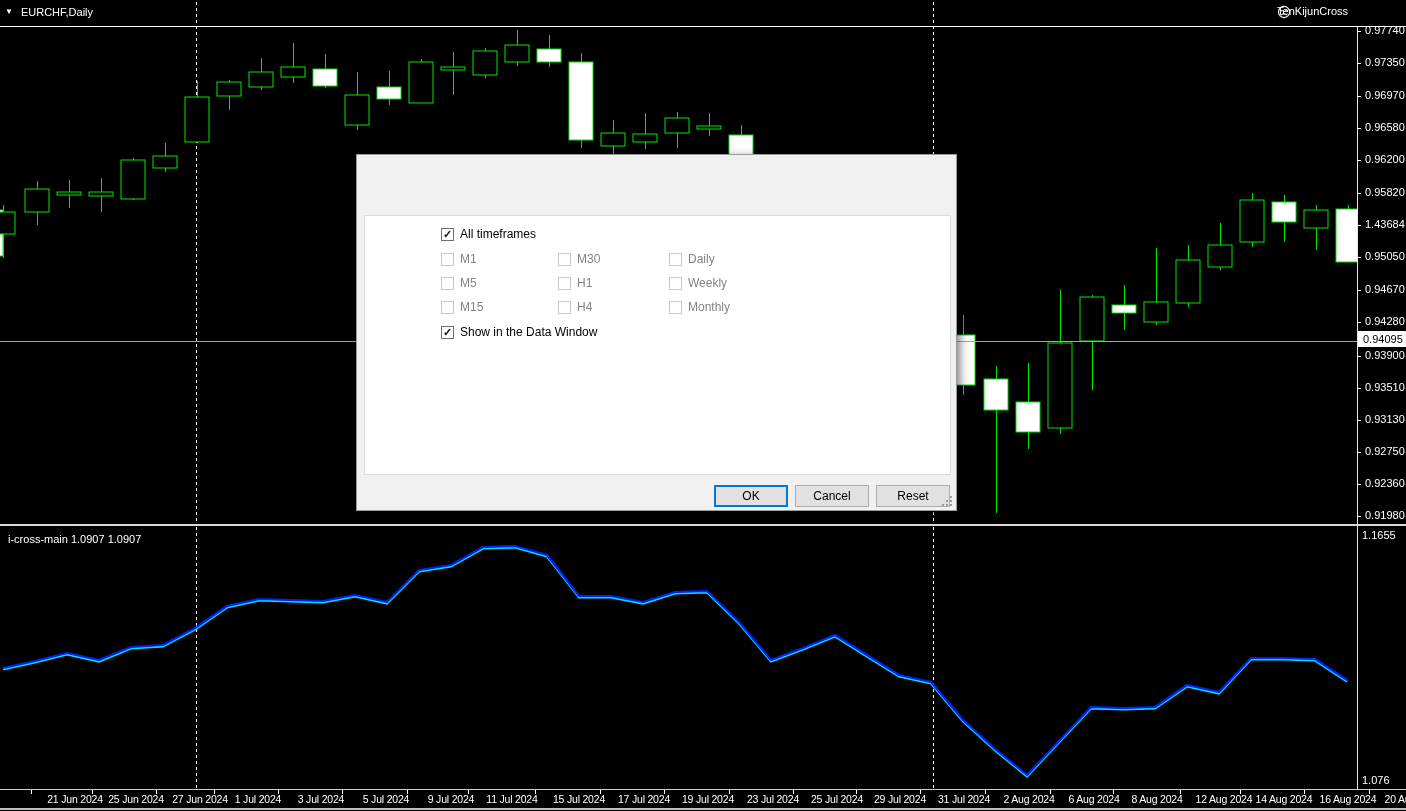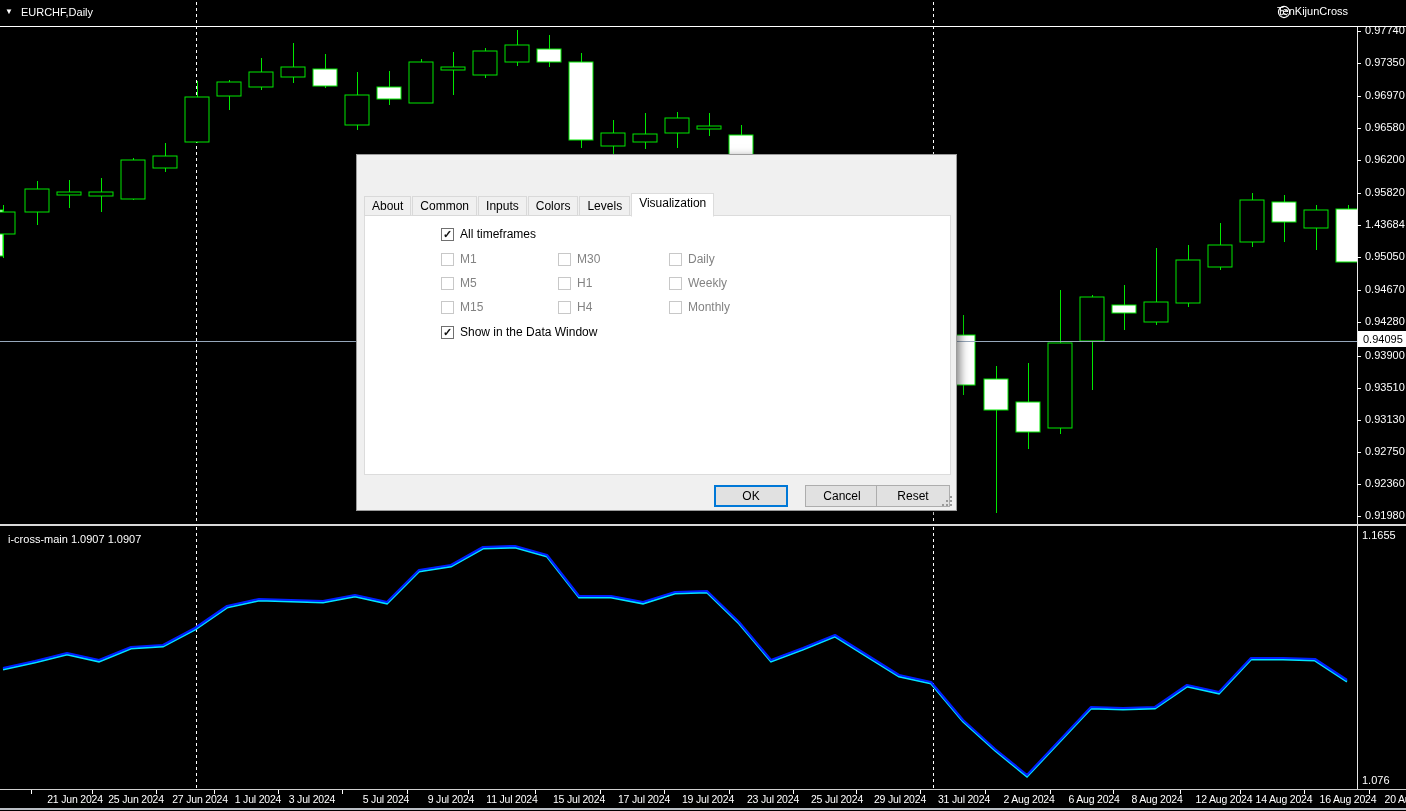--- a/index.html
+++ b/index.html
@@ -210,21 +210,21 @@
   <div id="time-axis">
       <div class="ttick" style="left: 31px;"></div>
       <div class="tlabel" style="left: 31px;">21 Jun 2024</div>
       <div class="ttick" style="left: 92px;"></div>
       <div class="tlabel" style="left: 92px;">25 Jun 2024</div>
       <div class="ttick" style="left: 156px;"></div>
       <div class="tlabel" style="left: 156px;">27 Jun 2024</div>
       <div class="ttick" style="left: 214px;"></div>
       <div class="tlabel" style="left: 214px;">1 Jul 2024</div>
       <div class="ttick" style="left: 278px;"></div>
-      <div class="tlabel" style="left: 268px;">3 Jul 2024</div>
+      <div class="tlabel" style="left: 277px;">3 Jul 2024</div>
       <div class="ttick" style="left: 342px;"></div>
       <div class="tlabel" style="left: 342px;">5 Jul 2024</div>
       <div class="ttick" style="left: 407px;"></div>
       <div class="tlabel" style="left: 407px;">9 Jul 2024</div>
       <div class="ttick" style="left: 468px;"></div>
       <div class="tlabel" style="left: 468px;">11 Jul 2024</div>
       <div class="ttick" style="left: 535px;"></div>
       <div class="tlabel" style="left: 535px;">15 Jul 2024</div>
       <div class="ttick" style="left: 600px;"></div>
       <div class="tlabel" style="left: 600px;">17 Jul 2024</div>
@@ -248,28 +248,20 @@
       <div class="tlabel" style="left: 1180px;">12 Aug 2024</div>
       <div class="ttick" style="left: 1240px;"></div>
       <div class="tlabel" style="left: 1240px;">14 Aug 2024</div>
       <div class="ttick" style="left: 1304px;"></div>
       <div class="tlabel" style="left: 1304px;">16 Aug 2024</div>
       <div class="ttick" style="left: 1369px;"></div>
       <div class="tlabel" style="left: 1369px;">20 Aug 2024</div>
     </div>
 
   <div class="dialog">
-    <div class="tabs" id="tabs">
-        <div class="tab">About</div>
-        <div class="tab">Common</div>
-        <div class="tab">Inputs</div>
-        <div class="tab">Colors</div>
-        <div class="tab">Levels</div>
-        <div class="tab active">Visualization</div>
-      </div>
     <div class="content" id="dlg-content">
         <div class="cbrow" style="left: 76px; top: 11px;">
           <div class="cb">
             <span class="chk">✓</span>
           </div>
           <span class="cblabel">All timeframes</span>
         </div>
         <div class="cbrow" style="left: 76px; top: 36px;">
           <div class="cb disabled"></div>
           <span class="cblabel disabled">M1</span>
@@ -308,17 +300,17 @@
         </div>
         <div class="cbrow" style="left: 76px; top: 109px;">
           <div class="cb">
             <span class="chk">✓</span>
           </div>
           <span class="cblabel">Show in the Data Window</span>
         </div>
       </div>
 
     <div class="btn default" style="left:357px;">OK</div>
-    <div class="btn" style="left:438px;margin-left:10px;">Cancel</div>
+    <div class="btn" style="left:438px;">Cancel</div>
     <div class="btn" style="left:519px;">Reset</div>
     <div class="grip"></div>
   </div>
 </div>
 
 </body></html>

